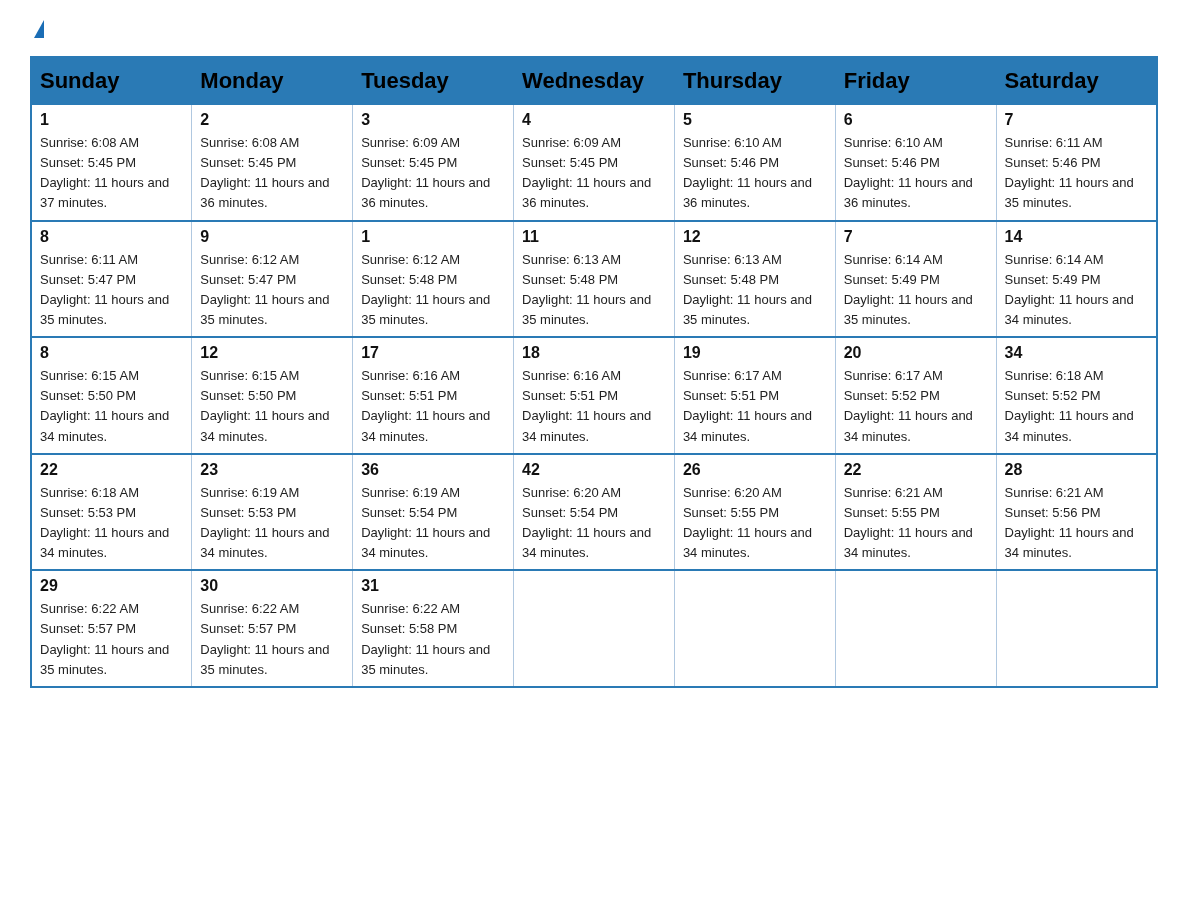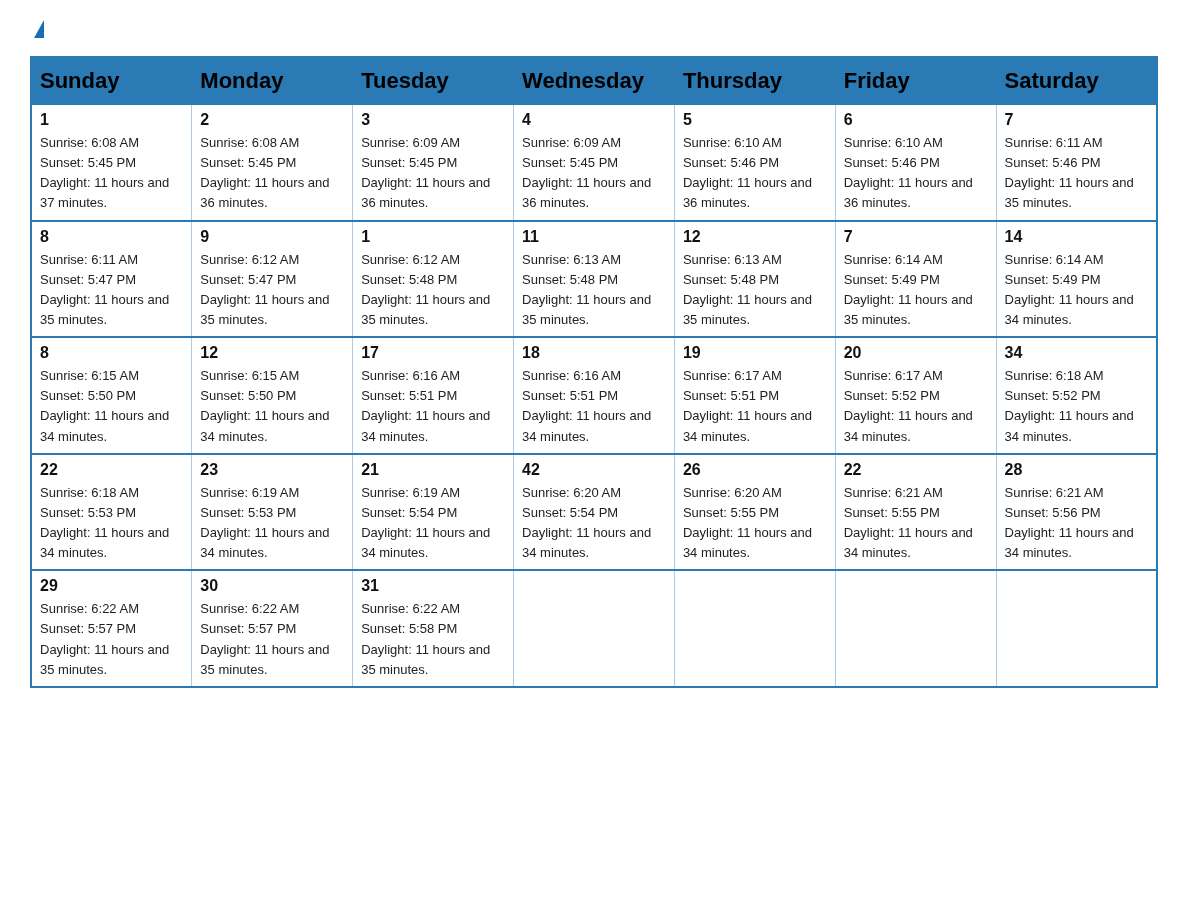--- a/index.html
+++ b/index.html
@@ -226,21 +226,21 @@
       <tr>
         <td>
           <span class="day-num">22</span>
           <span class="day-info">Sunrise: 6:18 AM<br>Sunset: 5:53 PM<br>Daylight: 11 hours and 34 minutes.</span>
         </td>
         <td>
           <span class="day-num">23</span>
           <span class="day-info">Sunrise: 6:19 AM<br>Sunset: 5:53 PM<br>Daylight: 11 hours and 34 minutes.</span>
         </td>
         <td>
-          <span class="day-num">21</span>
+          <span class="day-num">36</span>
           <span class="day-info">Sunrise: 6:19 AM<br>Sunset: 5:54 PM<br>Daylight: 11 hours and 34 minutes.</span>
         </td>
         <td>
           <span class="day-num">42</span>
           <span class="day-info">Sunrise: 6:20 AM<br>Sunset: 5:54 PM<br>Daylight: 11 hours and 34 minutes.</span>
         </td>
         <td>
           <span class="day-num">26</span>
           <span class="day-info">Sunrise: 6:20 AM<br>Sunset: 5:55 PM<br>Daylight: 11 hours and 34 minutes.</span>
         </td>

